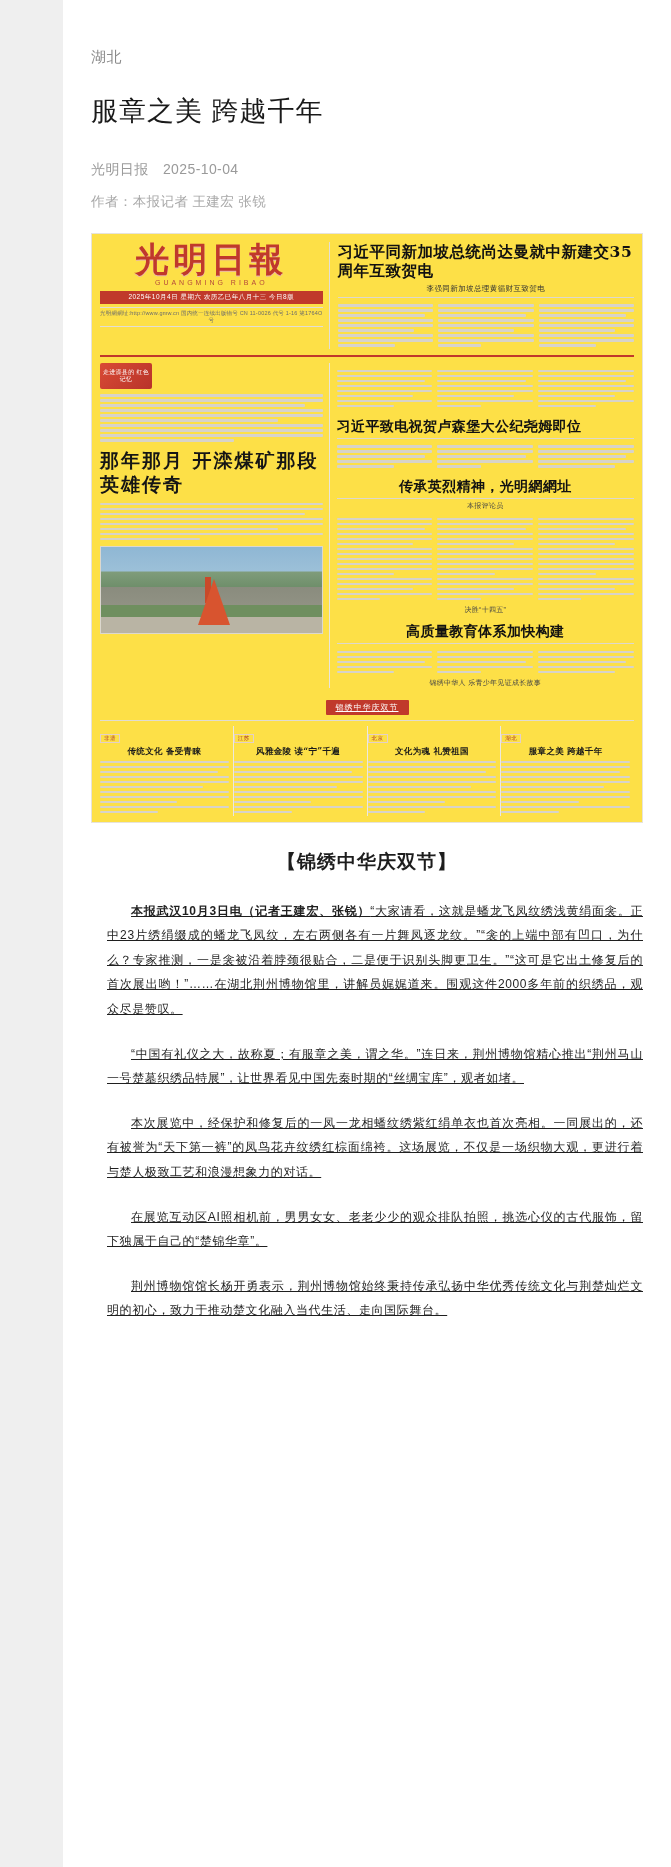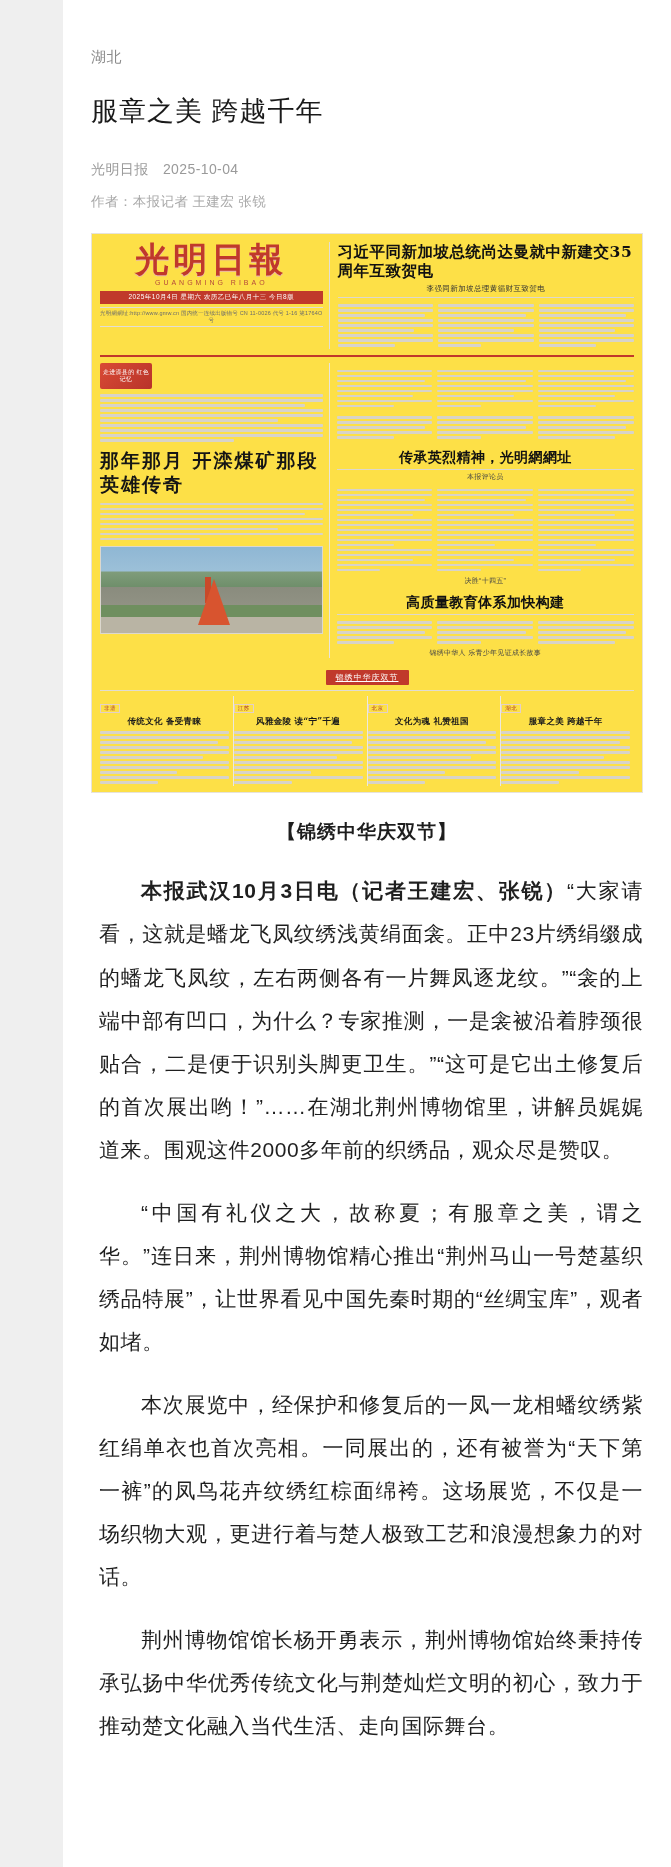--- a/index.html
+++ b/index.html
@@ -256,27 +256,28 @@
   
   .section-title {
     text-align: center;
     font-size: 19px;
     font-weight: bold;
     color: #1d1d1d;
     letter-spacing: 1px;
     margin: 26px 0 24px 0;
   }
   p.body {
-    font-size: 21px;
+    font-size: 12px;
     line-height: 2.05;
     color: #1f1f1f;
-    margin: 0 0 20px 8px;
+    margin: 0 0 20px 16px;
     text-align: justify;
     text-indent: 2em;
     letter-spacing: 0.6px;
+    text-decoration: underline;
   }
   p.body b { font-weight: bold; }
 </style>
 </head>
 <body>
 
 <div class="page">
   <div class="sheet">
 
     <div class="kicker">湖北</div>
@@ -402,20 +403,21 @@
                 <div class="tline"></div>
                 <div class="tline s92"></div>
               <div class="tline"></div>
                 <div class="tline"></div>
                 <div class="tline s80"></div>
               <div class="tline"></div>
                 <div class="tline s60"></div>
             </div>
           </div>
 
+          <div class="stack-head">习近平致电祝贺卢森堡大公纪尧姆即位</div>
           <div class="mini-cols">
             <div>
               <div class="tline"></div>
                 <div class="tline"></div>
                 <div class="tline s92"></div>
               <div class="tline"></div>
                 <div class="tline s60"></div>
             </div>
             <div>
               <div class="tline"></div>
@@ -565,16 +567,17 @@
     </div>
 
     <div class="section-title">【锦绣中华庆双节】</div>
 
     <p class="body">
       <b>本报武汉10月3日电（记者王建宏、张锐）</b><span>“大家请看，这就是蟠龙飞凤纹绣浅黄绢面衾。正中23片绣绢缀成的蟠龙飞凤纹，左右两侧各有一片舞凤逐龙纹。”“衾的上端中部有凹口，为什么？专家推测，一是衾被沿着脖颈很贴合，二是便于识别头脚更卫生。”“这可是它出土修复后的首次展出哟！”……在湖北荆州博物馆里，讲解员娓娓道来。围观这件2000多年前的织绣品，观众尽是赞叹。</span>
     </p>
 
     <p class="body">“中国有礼仪之大，故称夏；有服章之美，谓之华。”连日来，荆州博物馆精心推出“荆州马山一号楚墓织绣品特展”，让世界看见中国先秦时期的“丝绸宝库”，观者如堵。</p>
     <p class="body">本次展览中，经保护和修复后的一凤一龙相蟠纹绣紫红绢单衣也首次亮相。一同展出的，还有被誉为“天下第一裤”的凤鸟花卉纹绣红棕面绵袴。这场展览，不仅是一场织物大观，更进行着与楚人极致工艺和浪漫想象力的对话。</p>
+    <p class="body">在展览互动区AI照相机前，男男女女、老老少少的观众排队拍照，挑选心仪的古代服饰，留下独属于自己的“楚锦华章”。</p>
     <p class="body">荆州博物馆馆长杨开勇表示，荆州博物馆始终秉持传承弘扬中华优秀传统文化与荆楚灿烂文明的初心，致力于推动楚文化融入当代生活、走向国际舞台。</p>
 
   </div>
 </div>
 
 </body></html>

